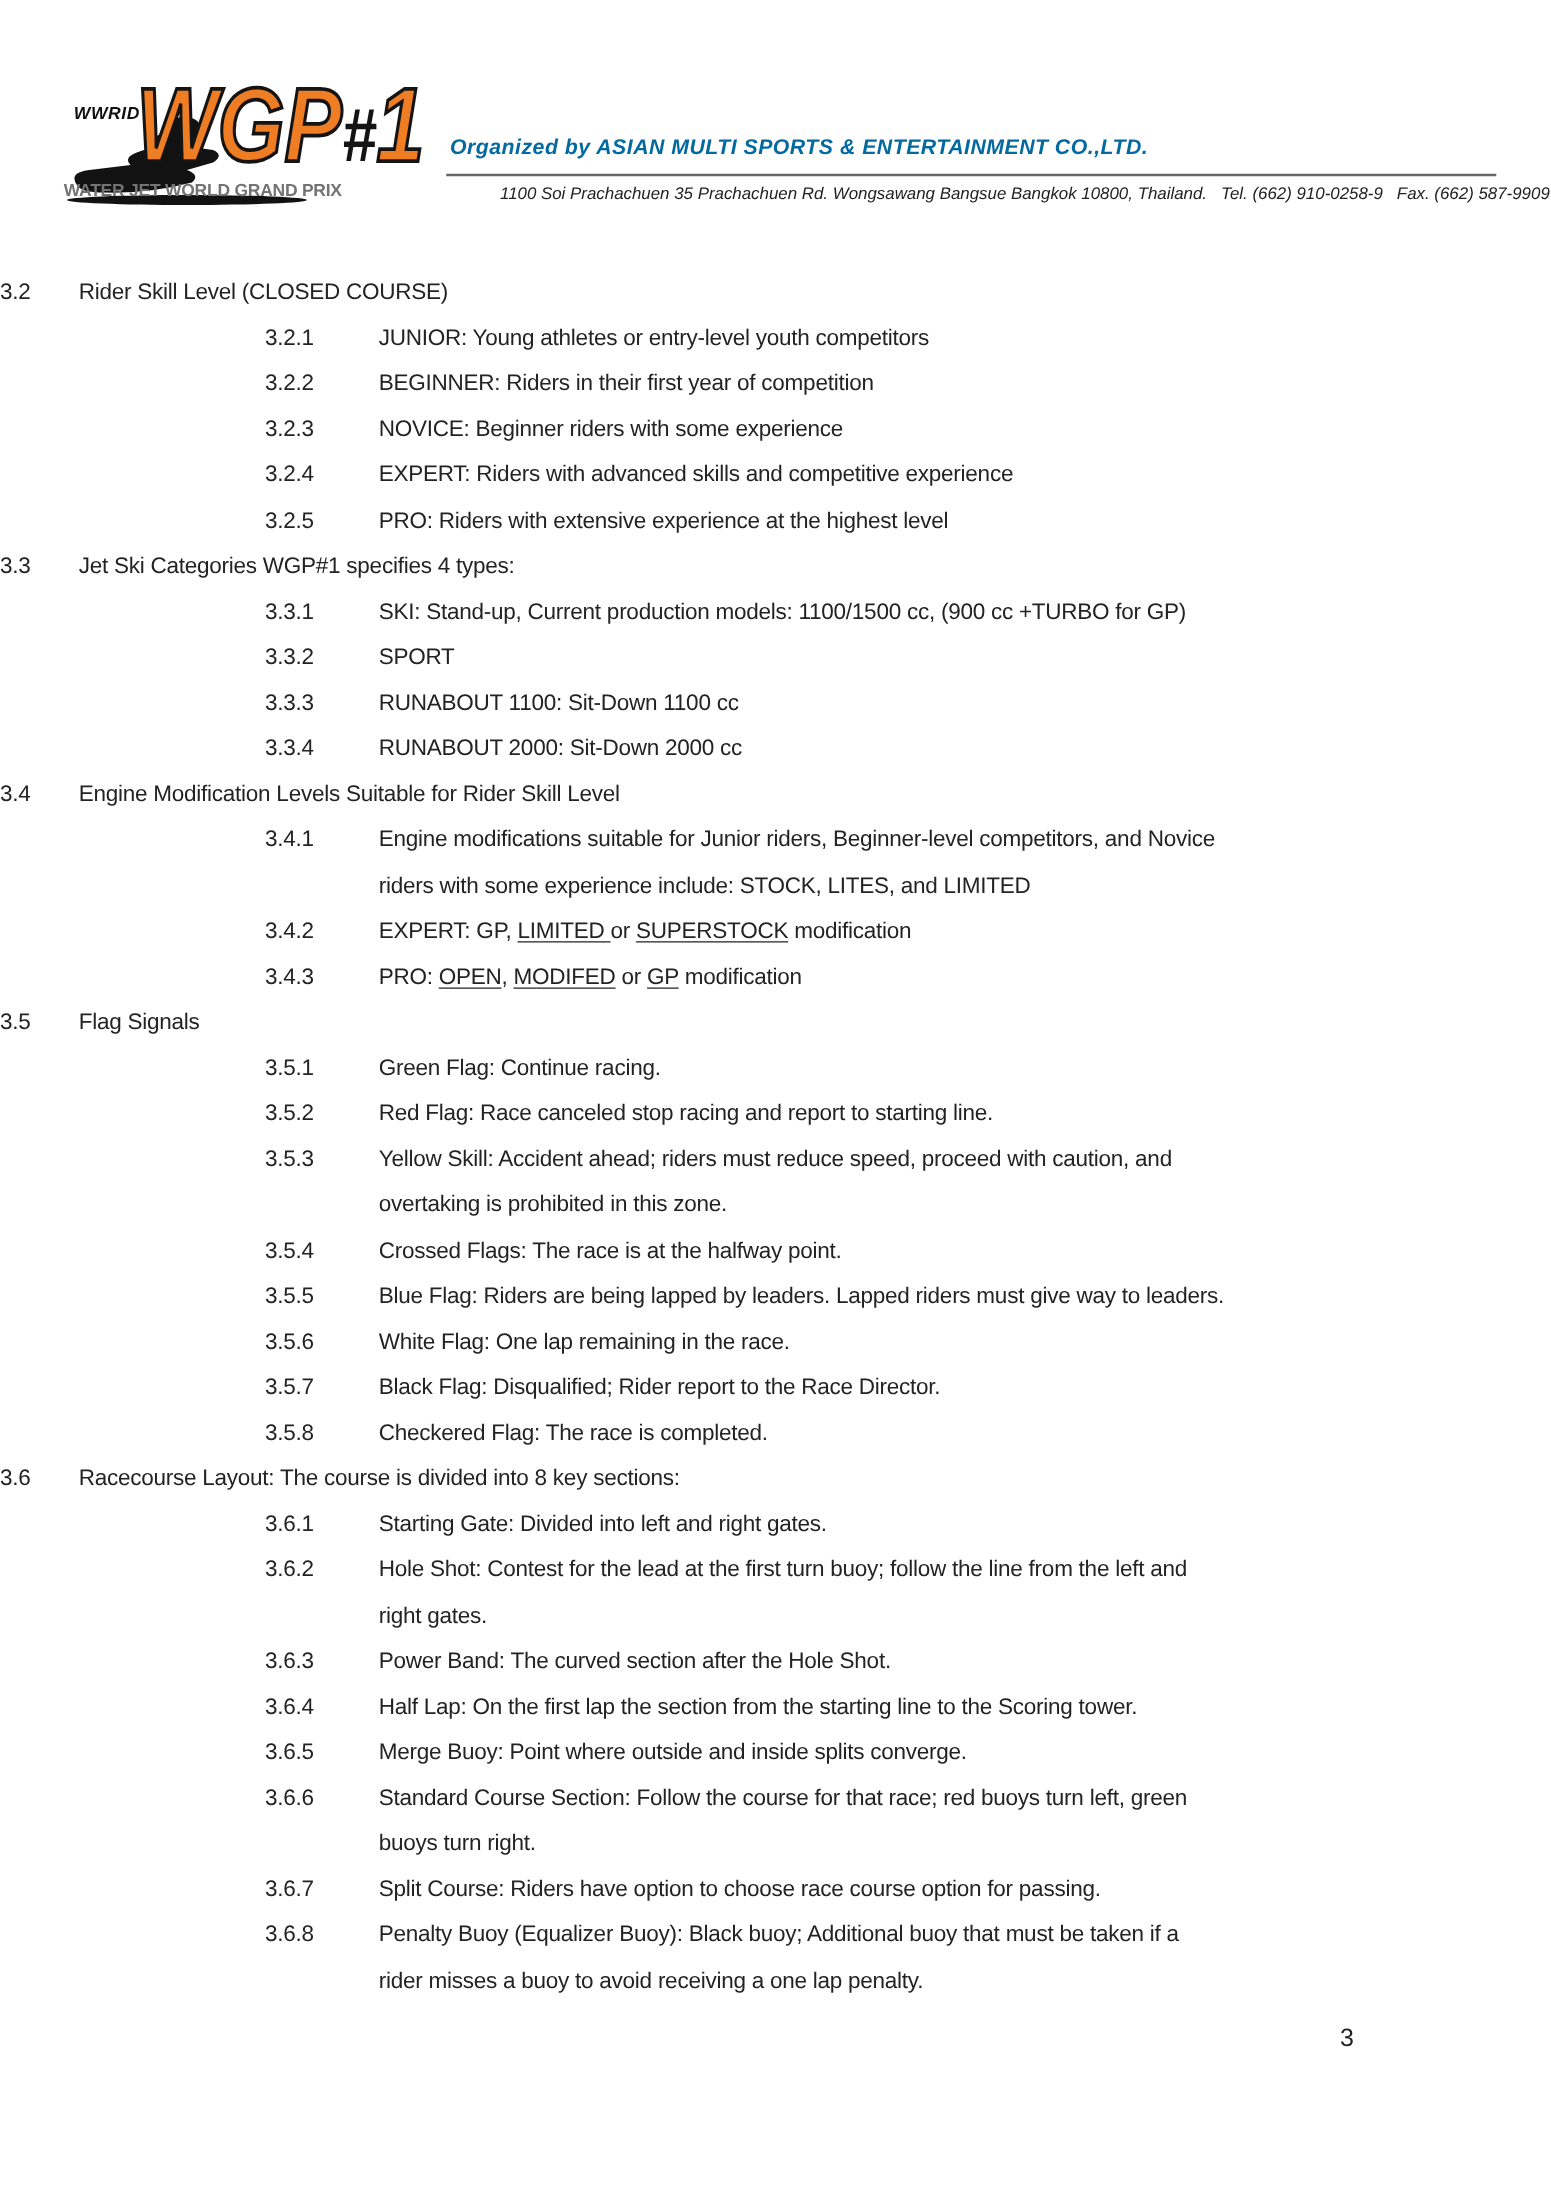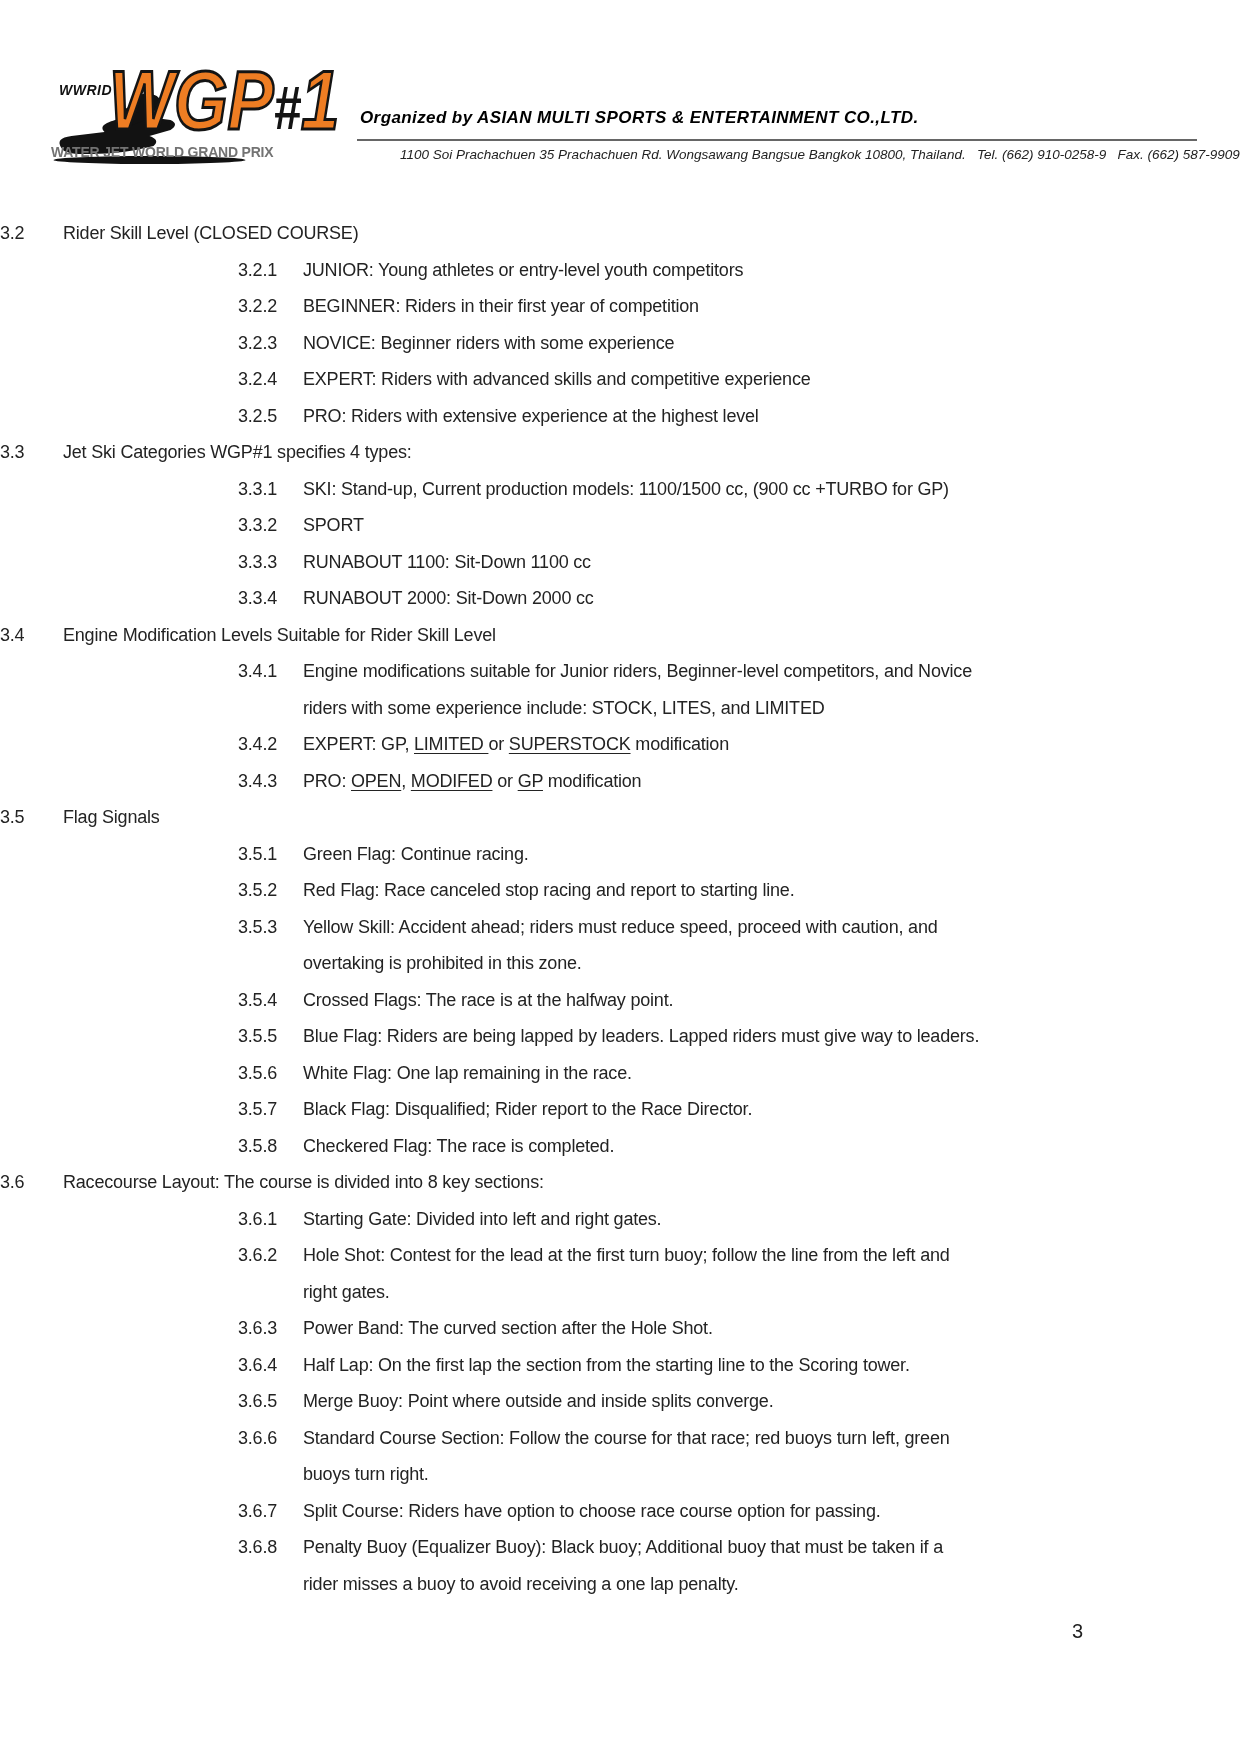--- a/index.html
+++ b/index.html
@@ -14,32 +14,32 @@
     font-size:14px;letter-spacing:0.5px;color:#111;}
   .logo-rider{position:absolute;left:2px;top:30px;width:215px;height:80px;}
   .logo-wgp{position:absolute;left:64px;top:2px;font-size:84px;line-height:1;font-weight:bold;
     font-style:italic;transform:scaleX(0.82);transform-origin:left top;white-space:nowrap;}
   .wgp-main,.wgp-one{-webkit-text-stroke:3px #141414;}
   .wgp-hash{color:#141414;font-size:0.72em;}
   .logo-sub{position:absolute;left:6px;top:88px;font-weight:bold;font-size:14px;
     letter-spacing:-0.2px;color:#737373;white-space:nowrap;}
 
   .org-line{position:absolute;left:360px;top:108px;font-style:italic;font-weight:bold;
-    font-size:17px;letter-spacing:0.4px;color:#000000;white-space:nowrap;text-align:center;}
+    font-size:17px;letter-spacing:0.4px;color:#0369a1;white-space:nowrap;text-align:center;}
   .header-rule{position:absolute;left:357px;top:139px;width:840px;height:0;
     border-top:2px solid #666;}
   .addr-line{position:absolute;left:360px;top:147px;font-style:italic;font-size:13.5px;
     color:#222;white-space:pre;padding-left:40px;}
 
   
   .rules{position:absolute;left:0;top:215px;width:1241px;font-size:18px;letter-spacing:-0.2px;color:#232323;}
   .item{display:flex;align-items:flex-start;}
   .item .num{flex:none;line-height:36.5px;}
   .item.level-1 .num{width:63px;}
-  .item.level-2 .num{margin-left:212px;width:91px;text-align:center;}
+  .item.level-2 .num{margin-left:212px;width:91px;}
   .item .text{flex:none;max-width:880px;}
   .line{line-height:36.5px;white-space:nowrap;}
   .u{text-decoration:underline;text-underline-offset:3px;}
 
   .page-num{position:absolute;left:1072px;top:1620px;font-size:20px;color:#222;}
 </style>
 </head>
 <body>
 
 <div class="page">

